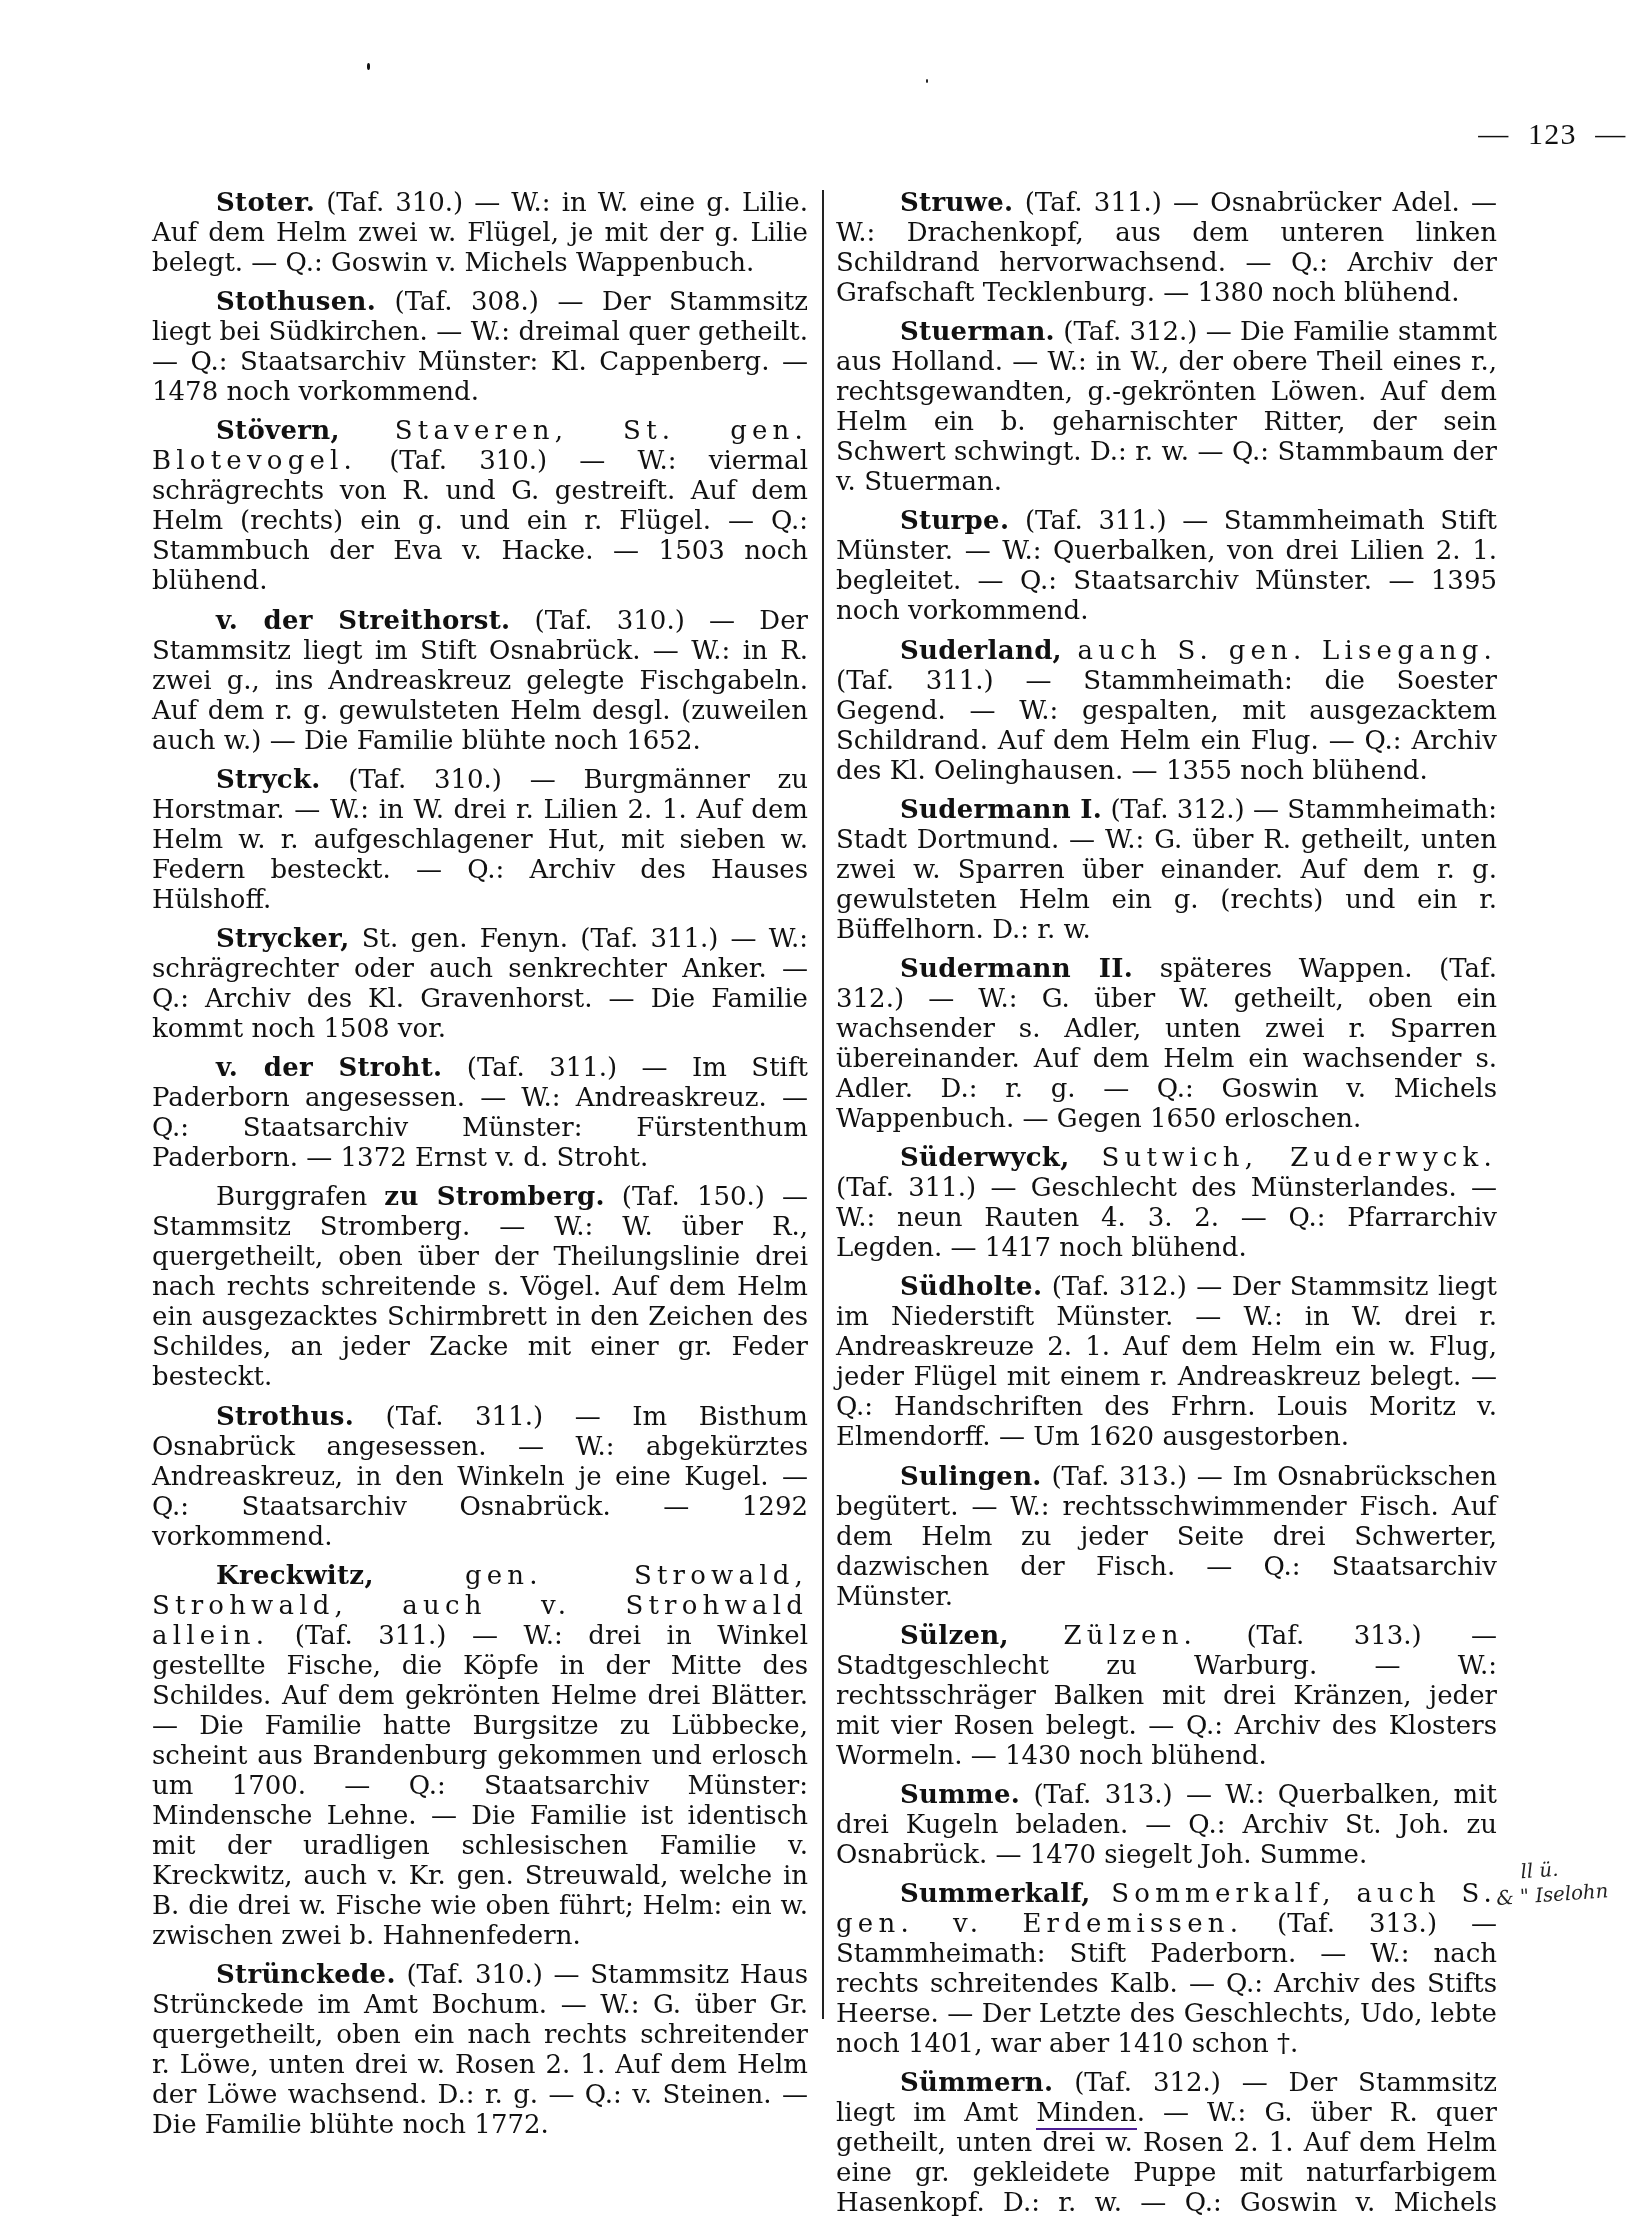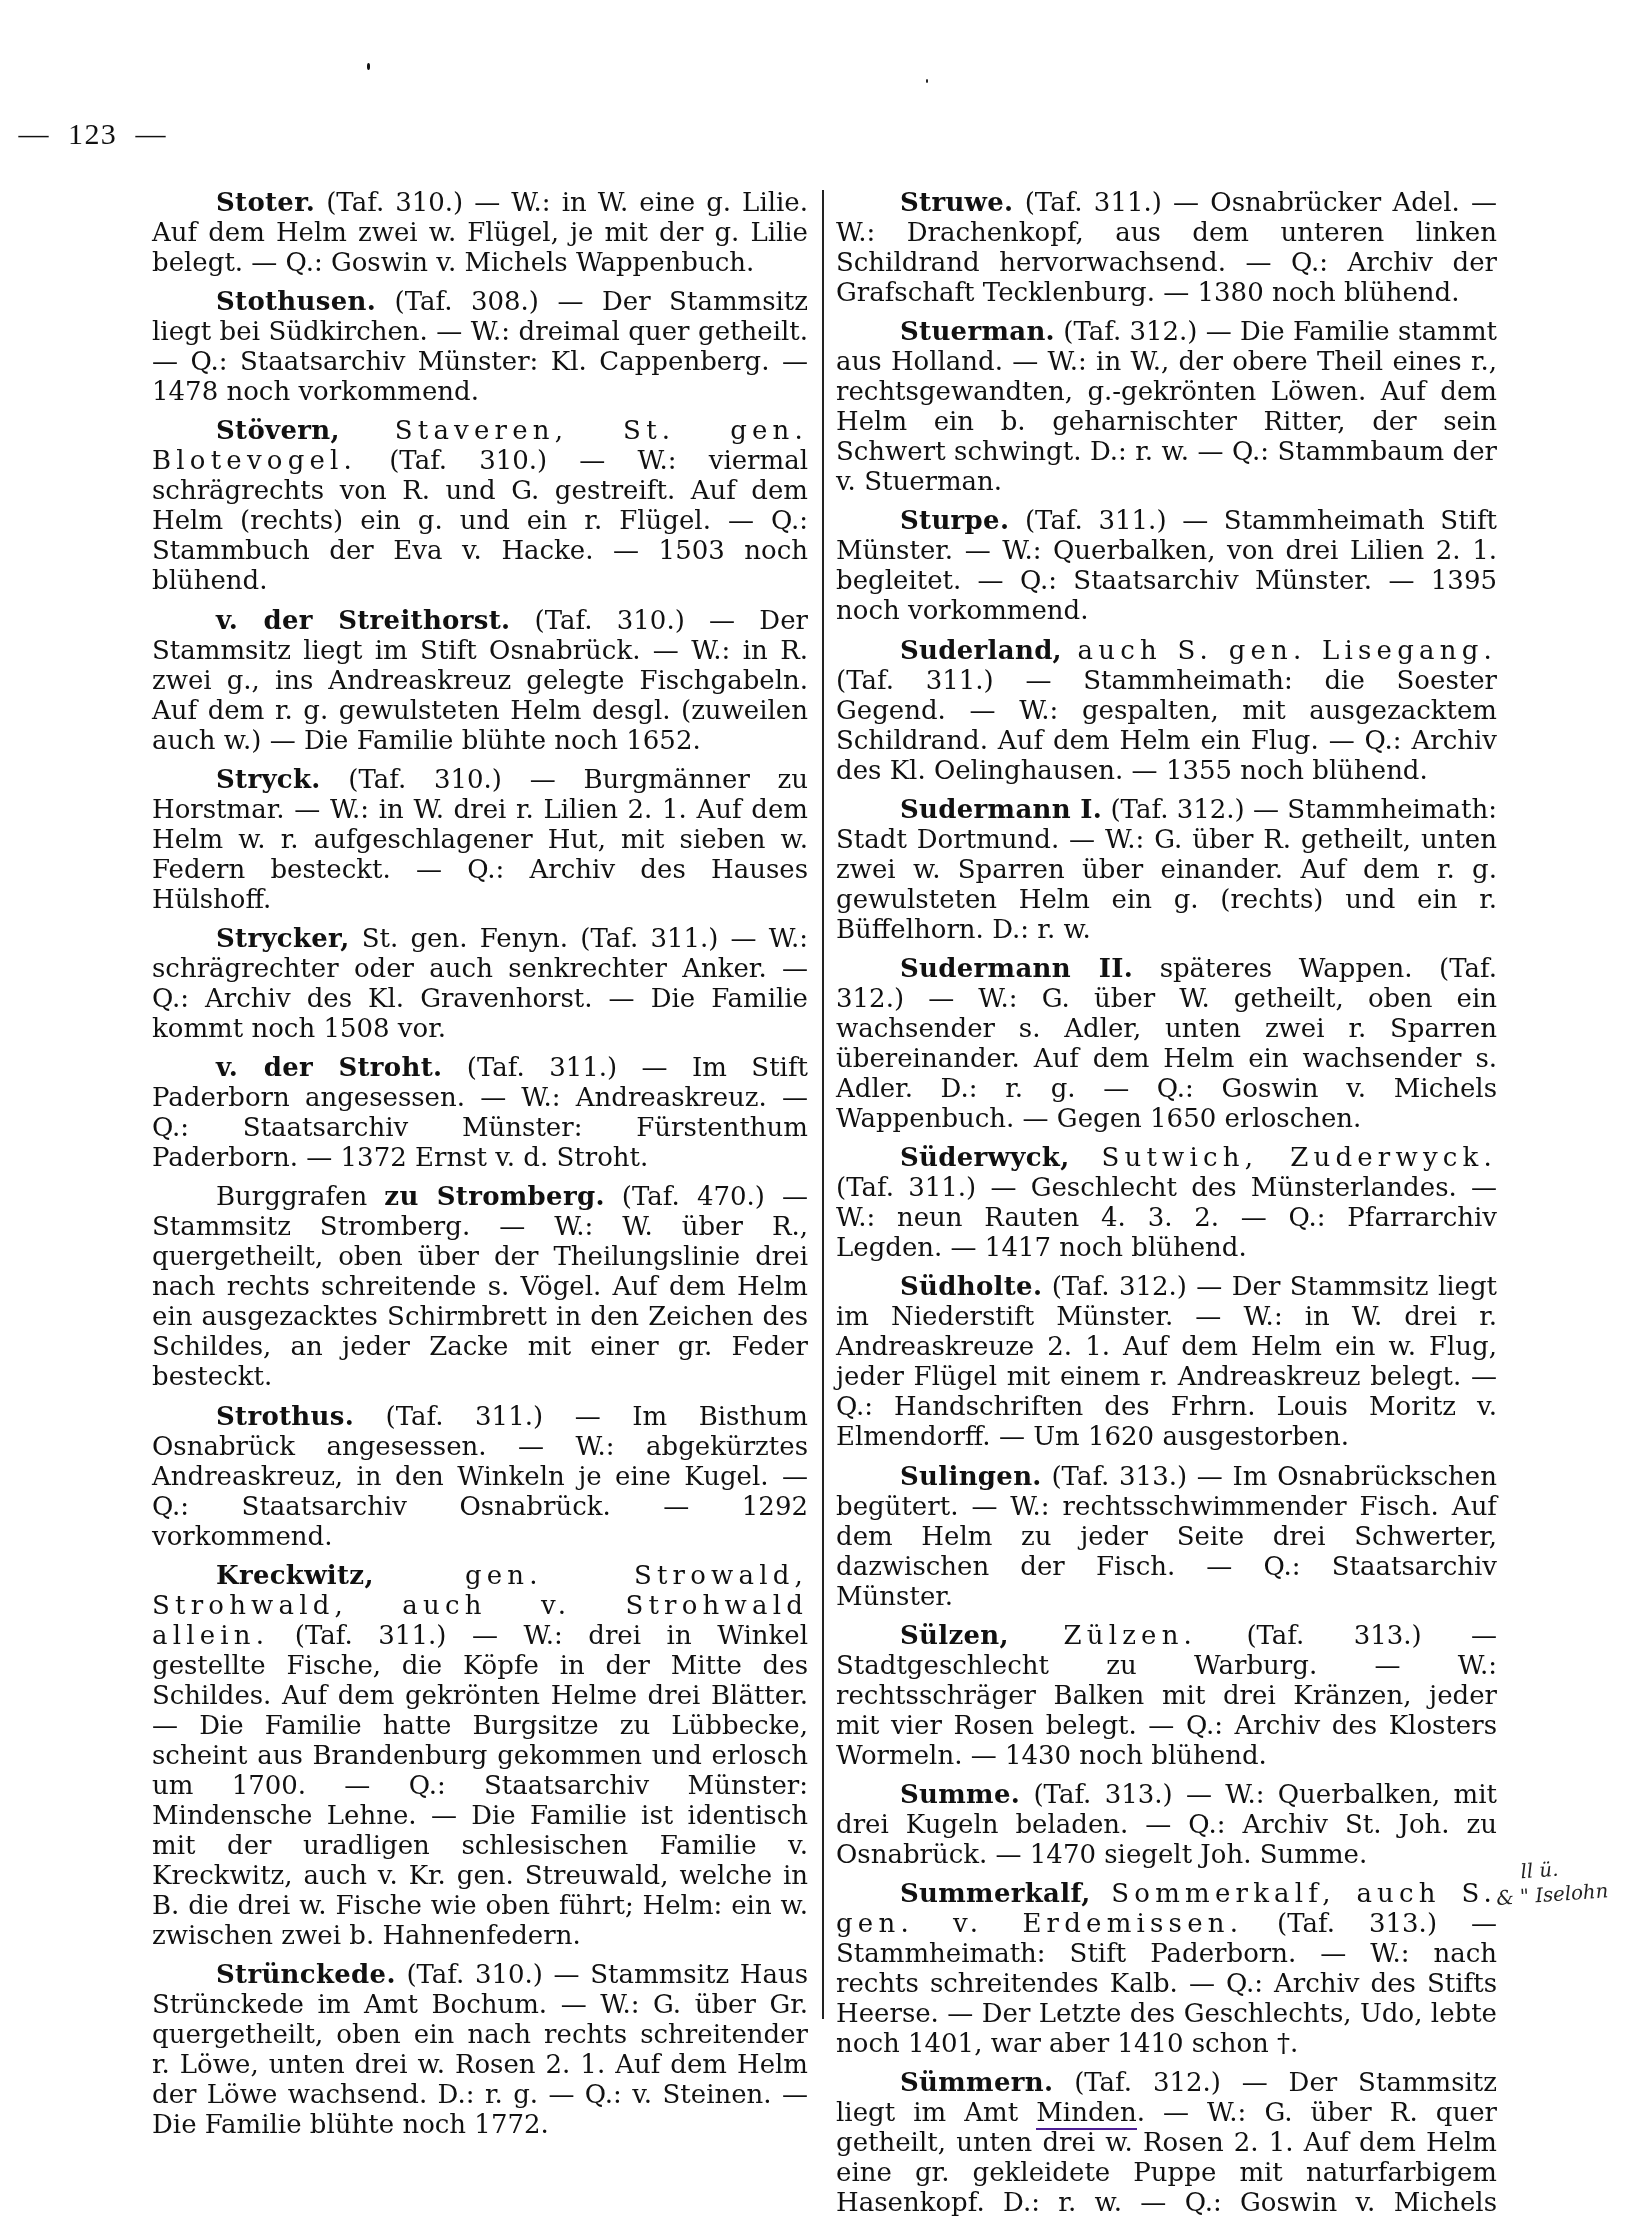--- a/index.html
+++ b/index.html
@@ -4,21 +4,21 @@
 <style>
   html, body { margin: 0; padding: 0; background: #ffffff; }
   body {
     width: 1645px; height: 2216px; position: relative; overflow: hidden;
     color: #111111;
     font-family: "DejaVu Serif", "Liberation Serif", serif;
   }
   .speck { position: absolute; background: #111; border-radius: 50%; }
   .page-number {
     position: absolute; top: 117px; left: 0; width: 1645px;
-    text-align: left; font-size: 30px; letter-spacing: 1.3px;
+    text-align: right; font-size: 30px; letter-spacing: 1.3px;
     font-family: "Liberation Serif", serif;
   }
   .page-number .dash { display: inline-block; margin: 0 18.4px; }
   .column {
     position: absolute; top: 187px; width: 656px;
     font-size: 26px; line-height: 30px;
     text-align: justify; hyphens: manual;
   }
   .col-left { left: 152px; }
   .col-right { left: 836px; width: 661px; }
@@ -51,21 +51,21 @@
 <div class="divider"></div>
 
 <div class="column col-left">
   <p class="entry"><span></span><span class="head">Stoter.</span><span class="spaced"></span><span> (Taf. 310.) — W.: in W. eine g. Lilie. Auf dem Helm zwei w. Flügel, je mit der g. Lilie belegt. — Q.: Goswin v. Michels Wappenbuch.</span></p>
   <p class="entry"><span></span><span class="head">Stothusen.</span><span class="spaced"></span><span> (Taf. 308.) — Der Stammsitz liegt bei Südkirchen. — W.: dreimal quer getheilt. — Q.: Staatsarchiv Münster: Kl. Cappenberg. — 1478 noch vorkommend.</span></p>
   <p class="entry"><span></span><span class="head">Stövern,</span><span class="spaced"> Staveren, St. gen. Blotevogel.</span><span> (Taf. 310.) — W.: viermal schrägrechts von R. und G. gestreift. Auf dem Helm (rechts) ein g. und ein r. Flügel. — Q.: Stammbuch der Eva v. Hacke. — 1503 noch blühend.</span></p>
   <p class="entry"><span class="head">v. der </span><span class="head">Streithorst.</span><span class="spaced"></span><span> (Taf. 310.) — Der Stammsitz liegt im Stift Osnabrück. — W.: in R. zwei g., ins Andreaskreuz gelegte Fischgabeln. Auf dem r. g. gewulsteten Helm desgl. (zuweilen auch w.) — Die Familie blühte noch 1652.</span></p>
   <p class="entry"><span></span><span class="head">Stryck.</span><span class="spaced"></span><span> (Taf. 310.) — Burgmänner zu Horstmar. — W.: in W. drei r. Lilien 2. 1. Auf dem Helm w. r. aufgeschlagener Hut, mit sieben w. Federn besteckt. — Q.: Archiv des Hauses Hülshoff.</span></p>
   <p class="entry"><span></span><span class="head">Strycker,</span><span class="spaced"></span><span> St. gen. Fenyn. (Taf. 311.) — W.: schrägrechter oder auch senkrechter Anker. — Q.: Archiv des Kl. Gravenhorst. — Die Familie kommt noch 1508 vor.</span></p>
   <p class="entry"><span class="head">v. der </span><span class="head">Stroht.</span><span class="spaced"></span><span> (Taf. 311.) — Im Stift Paderborn angesessen. — W.: Andreaskreuz. — Q.: Staatsarchiv Münster: Fürstenthum Paderborn. — 1372 Ernst v. d. Stroht.</span></p>
-  <p class="entry"><span>Burggrafen </span><span class="head">zu Stromberg.</span><span class="spaced"></span><span> (Taf. 470.) — Stammsitz Stromberg. — W.: W. über R., quergetheilt, oben über der Theilungslinie drei nach rechts schreitende s. Vögel. Auf dem Helm ein ausgezacktes Schirmbrett in den Zeichen des Schildes, an jeder Zacke mit einer gr. Feder besteckt.</span></p>
+  <p class="entry"><span>Burggrafen </span><span class="head">zu Stromberg.</span><span class="spaced"></span><span> (Taf. 150.) — Stammsitz Stromberg. — W.: W. über R., quergetheilt, oben über der Theilungslinie drei nach rechts schreitende s. Vögel. Auf dem Helm ein ausgezacktes Schirmbrett in den Zeichen des Schildes, an jeder Zacke mit einer gr. Feder besteckt.</span></p>
   <p class="entry"><span></span><span class="head">Strothus.</span><span class="spaced"></span><span> (Taf. 311.) — Im Bisthum Osnabrück angesessen. — W.: abgekürztes Andreaskreuz, in den Winkeln je eine Kugel. — Q.: Staatsarchiv Osnabrück. — 1292 vorkommend.</span></p>
   <p class="entry"><span></span><span class="head">Kreckwitz,</span><span class="spaced"> gen. Strowald, Strohwald, auch v. Strohwald allein.</span><span> (Taf. 311.) — W.: drei in Winkel gestellte Fische, die Köpfe in der Mitte des Schildes. Auf dem gekrönten Helme drei Blätter. — Die Familie hatte Burgsitze zu Lübbecke, scheint aus Brandenburg gekommen und erlosch um 1700. — Q.: Staatsarchiv Münster: Mindensche Lehne. — Die Familie ist identisch mit der uradligen schlesischen Familie v. Kreckwitz, auch v. Kr. gen. Streuwald, welche in B. die drei w. Fische wie oben führt; Helm: ein w. zwischen zwei b. Hahnenfedern.</span></p>
   <p class="entry"><span></span><span class="head">Strünckede.</span><span class="spaced"></span><span> (Taf. 310.) — Stammsitz Haus Strünckede im Amt Bochum. — W.: G. über Gr. quergetheilt, oben ein nach rechts schreitender r. Löwe, unten drei w. Rosen 2. 1. Auf dem Helm der Löwe wachsend. D.: r. g. — Q.: v. Steinen. — Die Familie blühte noch 1772.</span></p>
 </div>
 
 <div class="column col-right">
   <p class="entry"><span></span><span class="head">Struwe.</span><span class="spaced"></span><span> (Taf. 311.) — Osnabrücker Adel. — W.: Drachenkopf, aus dem unteren linken Schildrand hervorwachsend. — Q.: Archiv der Grafschaft Tecklenburg. — 1380 noch blühend.</span></p>
   <p class="entry"><span></span><span class="head">Stuerman.</span><span class="spaced"></span><span> (Taf. 312.) — Die Familie stammt aus Holland. — W.: in W., der obere Theil eines r., rechtsgewandten, g.-gekrönten Löwen. Auf dem Helm ein b. geharnischter Ritter, der sein Schwert schwingt. D.: r. w. — Q.: Stammbaum der v. Stuerman.</span></p>
   <p class="entry"><span></span><span class="head">Sturpe.</span><span class="spaced"></span><span> (Taf. 311.) — Stammheimath Stift Münster. — W.: Querbalken, von drei Lilien 2. 1. begleitet. — Q.: Staatsarchiv Münster. — 1395 noch vorkommend.</span></p>
   <p class="entry"><span></span><span class="head">Suderland,</span><span class="spaced"> auch S. gen. Lisegang.</span><span> (Taf. 311.) — Stammheimath: die Soester Gegend. — W.: gespalten, mit ausgezacktem Schildrand. Auf dem Helm ein Flug. — Q.: Archiv des Kl. Oelinghausen. — 1355 noch blühend.</span></p>

